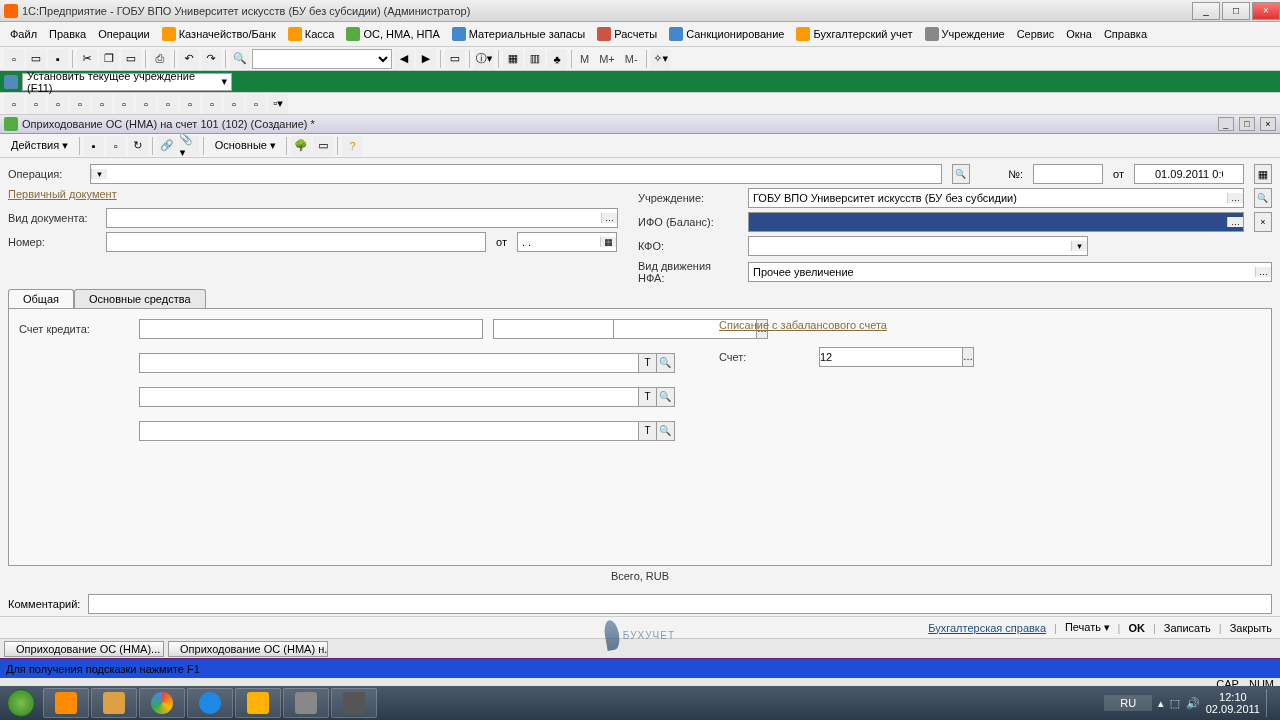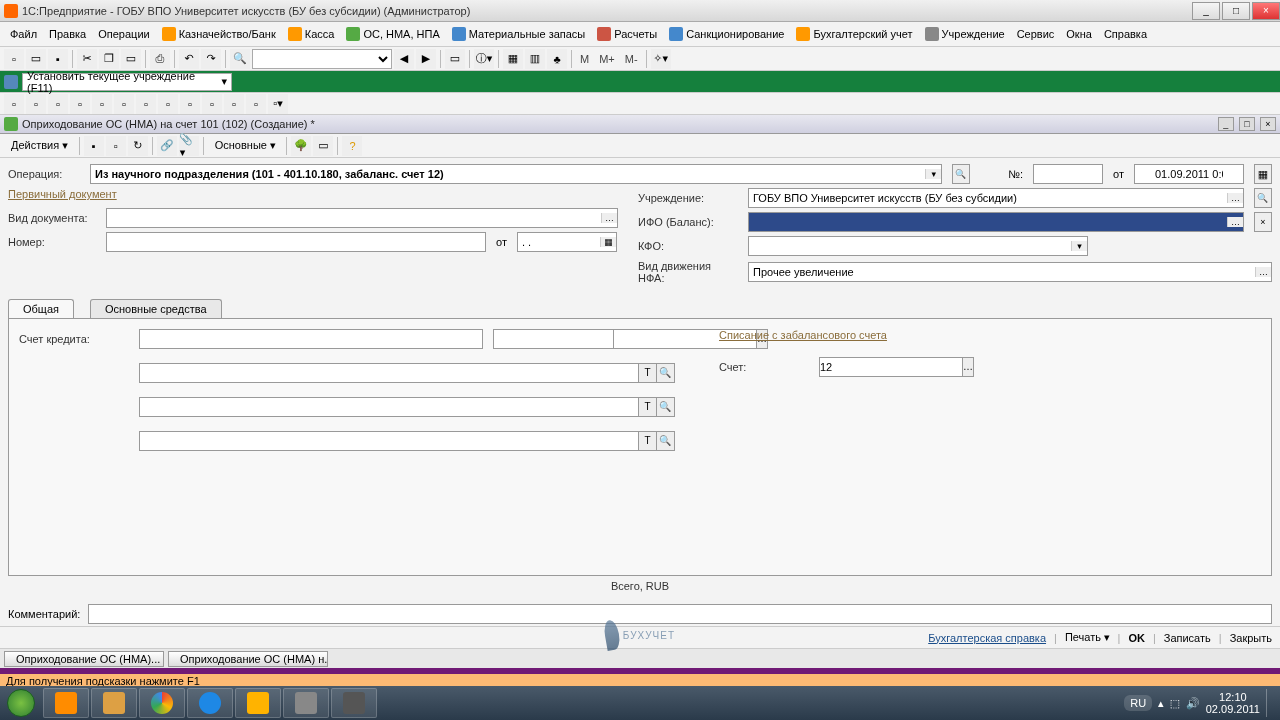--- a/index.html
+++ b/index.html
@@ -46,21 +46,21 @@
 .fcombo .val { flex: 1; padding: 0 4px; white-space: nowrap; overflow: hidden; }
 .fcombo .dd { width: 16px; text-align: center; border-left: 1px solid #ccc; background: #eee; font-size: 9px; }
 .sbtn { width: 18px; height: 20px; border: 1px solid #999; background: #eee; text-align: center; line-height: 18px; font-size: 9px; }
 
 .twocol { display: flex; gap: 20px; }
 .lcol { width: 610px; }
 .rcol { flex: 1; }
 
 .section-label { color: #8a6d3b; text-decoration: underline; margin-bottom: 8px; display: block; }
 
-.tabs { display: flex; gap: 16px; margin-top: 11px; }
+.tabs { display: flex; gap: 0; margin-top: 1px; }
 .tab { padding: 3px 14px; border: 1px solid #999; border-bottom: none; background: #e8e8e8; border-radius: 3px 3px 0 0; }
 .tab.active { background: #f8f8f8; }
 .tabbody { border: 1px solid #999; background: #f8f8f8; padding: 10px; height: 258px; }
 
 .tabbody .frow .flabel { width: 90px; }
 .tabbody .inp1 { height: 20px; border: 1px solid #999; background: #fff; }
 .tabbody .withbtn { display: flex; }
 .tabbody .withbtn .inp1 { flex: 1; }
 .tabbody .withbtn .bb { width: 18px; border: 1px solid #999; border-left: none; background: #eee; text-align: center; line-height: 18px; font-size: 10px; }
 
@@ -72,21 +72,21 @@
 
 .footer-actions { display: flex; justify-content: flex-end; align-items: center; padding: 4px 8px; gap: 8px; background: #f3f3f3; border-top: 1px solid #ccc; }
 .footer-actions span { cursor: default; }
 .footer-actions .lnk { color: #1a4d8a; text-decoration: underline; }
 .footer-actions .bold { font-weight: bold; }
 .footer-actions .sepv { color: #aaa; }
 
 .tabbar-bottom { height: 20px; background: #e8e8e8; display: flex; align-items: center; padding: 0 4px; gap: 4px; border-top: 1px solid #ccc; }
 .btab { background: linear-gradient(#fff,#ddd); border: 1px solid #999; padding: 1px 8px; font-size: 10px; display:flex; align-items:center; gap:3px; max-width: 160px; overflow:hidden; white-space:nowrap; }
 
-.statusbar { height: 20px; background: #fdba74; display: flex; align-items: center; padding: 0 6px; border-top: 6px solid #701a75; justify-content: space-between; }
+.statusbar { height: 20px; background: #1d4ed8; display: flex; align-items: center; padding: 0 6px; border-top: 1px solid #701a75; justify-content: space-between; }
 .statusbar .right { display: flex; gap: 10px; margin-top: 30px; }
 
 .taskbar { position: absolute; bottom: 0; left: 0; right: 0; height: 34px; background: linear-gradient(#4a5a6a,#2a3a4a); display: flex; align-items: center; }
 .startbtn { width: 42px; height: 34px; display: flex; align-items: center; justify-content: center; }
 .startbtn .orb { width: 28px; height: 28px; border-radius: 50%; background: radial-gradient(#7ac142,#2e7d32); border: 1px solid #1b5e20; }
 .tbitem { width: 46px; height: 30px; margin: 0 1px; background: rgba(255,255,255,0.1); border: 1px solid rgba(255,255,255,0.2); display: flex; align-items: center; justify-content: center; border-radius: 2px; }
 .tbicon { width: 22px; height: 22px; border-radius: 3px; }
 .tray { margin-left: auto; display: flex; align-items: center; color: #fff; font-size: 10px; gap: 6px; padding-right: 6px; }
 .tray .clock { text-align: center; line-height: 12px; }
 
@@ -266,21 +266,20 @@
   <div class="tbtn">
       <span style="color:#d90">?</span>
     </div>
 </div>
 
 <div class="form">
 
   <div class="frow">
     <div class="flabel">Операция:</div>
     <div class="fcombo" style="flex:1">
-      <div class="val" style="font-weight:bold">Из научного подразделения (101 - 401.10.180, забаланс. счет 12)</div>
       <div class="dd">▾</div>
     </div>
     <div class="sbtn">🔍</div>
     <div style="width:18px"></div>
     <div>№:</div>
     <input class="finput" style="width: 70px;" value="">
     <div>от</div>
     <input class="finput" style="width: 110px;" value="01.09.2011 0:00:00">
     <div class="sbtn"><span>▦</span></div>
   </div>
@@ -460,21 +459,21 @@
   <div class="tbitem">
       <div class="tbicon" style="background:#ffb300"></div>
     </div>
   <div class="tbitem">
       <div class="tbicon" style="background:#888"></div>
     </div>
   <div class="tbitem">
       <div class="tbicon" style="background:#555"></div>
     </div>
   <div class="tray">
-    <span style="background:rgba(255,255,255,.15); padding:2px 6px; border-radius:6px">RU</span>
+    <span style="background:rgba(255,255,255,.15); padding:2px 16px; border-radius:0">RU</span>
     <span>▴</span>
     <span>⬚</span>
     <span>🔊</span>
     <div class="clock">
       <div>12:10</div>
       <div>02.09.2011</div>
     </div>
     <div style="width:8px;height:28px;border-left:1px solid rgba(255,255,255,.3)"></div>
   </div>
 </div>

